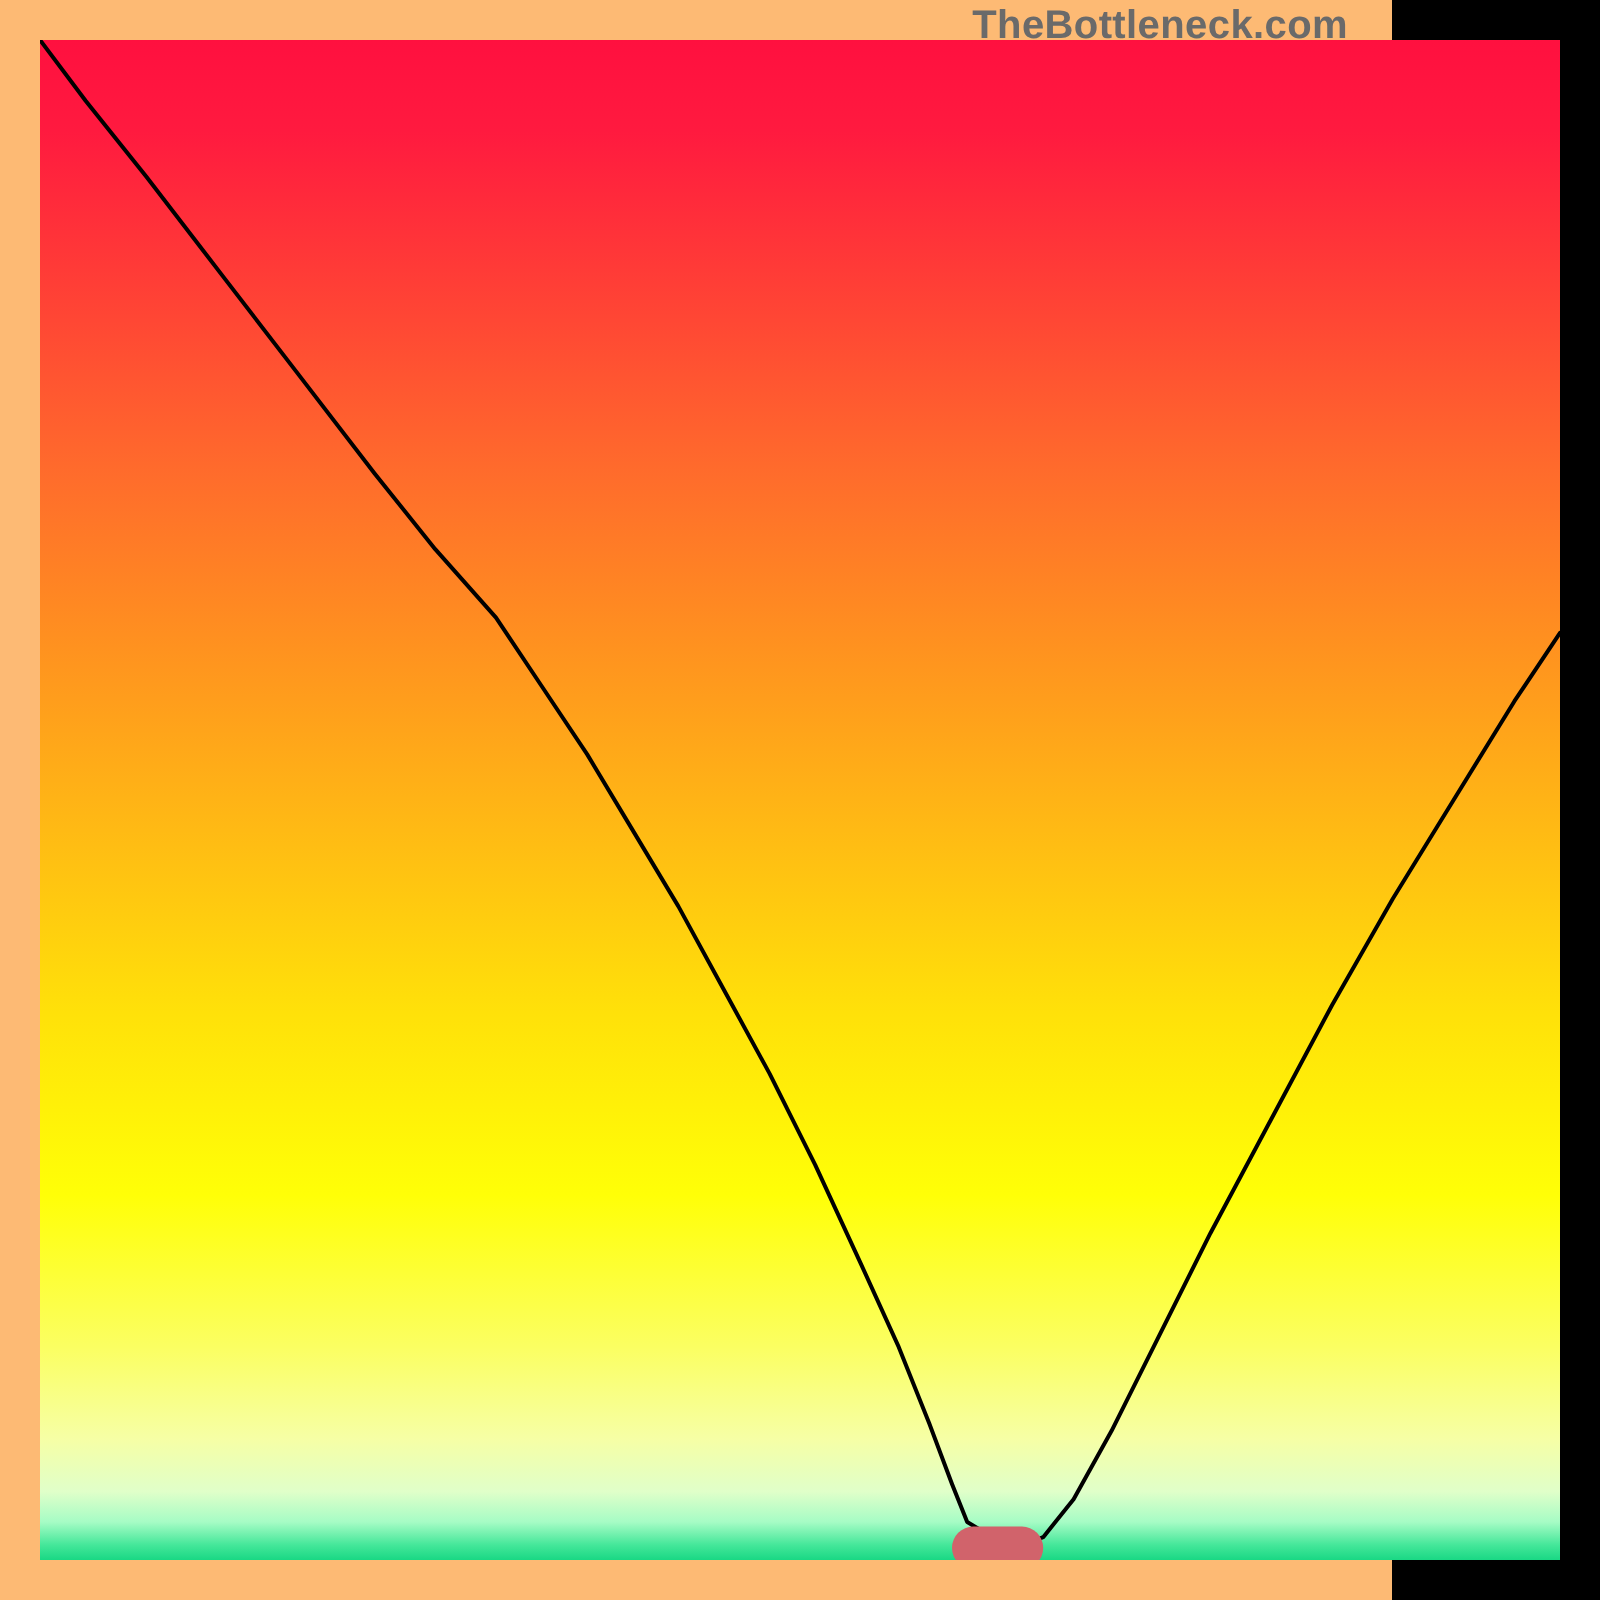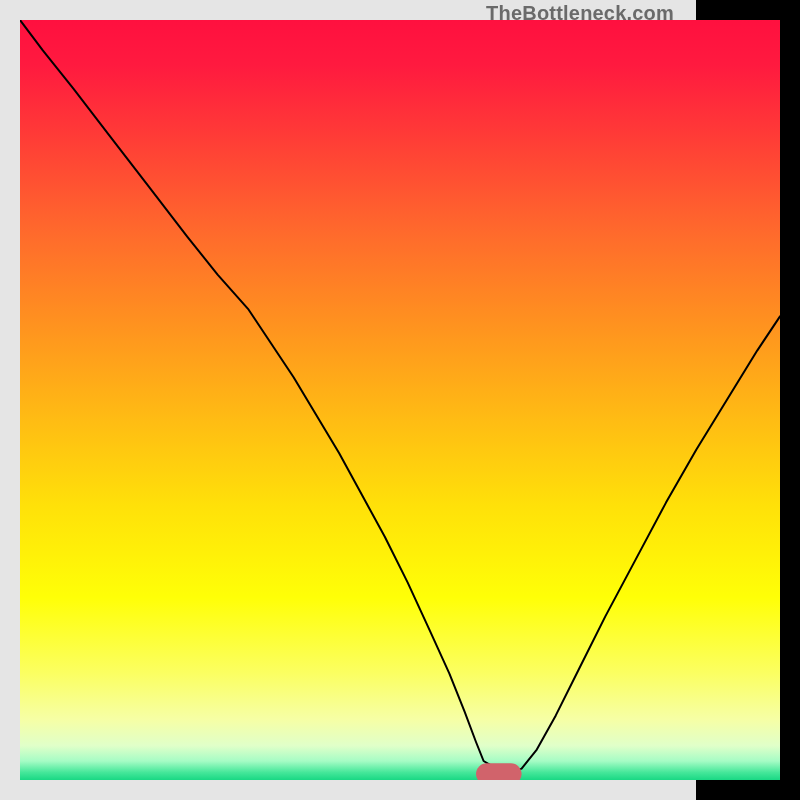--- a/index.html
+++ b/index.html
@@ -7,21 +7,21 @@
     padding: 0;
     width: 800px;
     height: 800px;
     background: #000000;
     overflow: hidden;
   }
   .frame {
     position: relative;
     width: 696px;
     height: 800px;
-    background: #e5e5e5;
+    background: #fdba74;
   }
   .plot-area {
     position: absolute;
     left: 20px;
     top: 20px;
     width: 760px;
     height: 760px;
   }
   .watermark {
     position: absolute;

